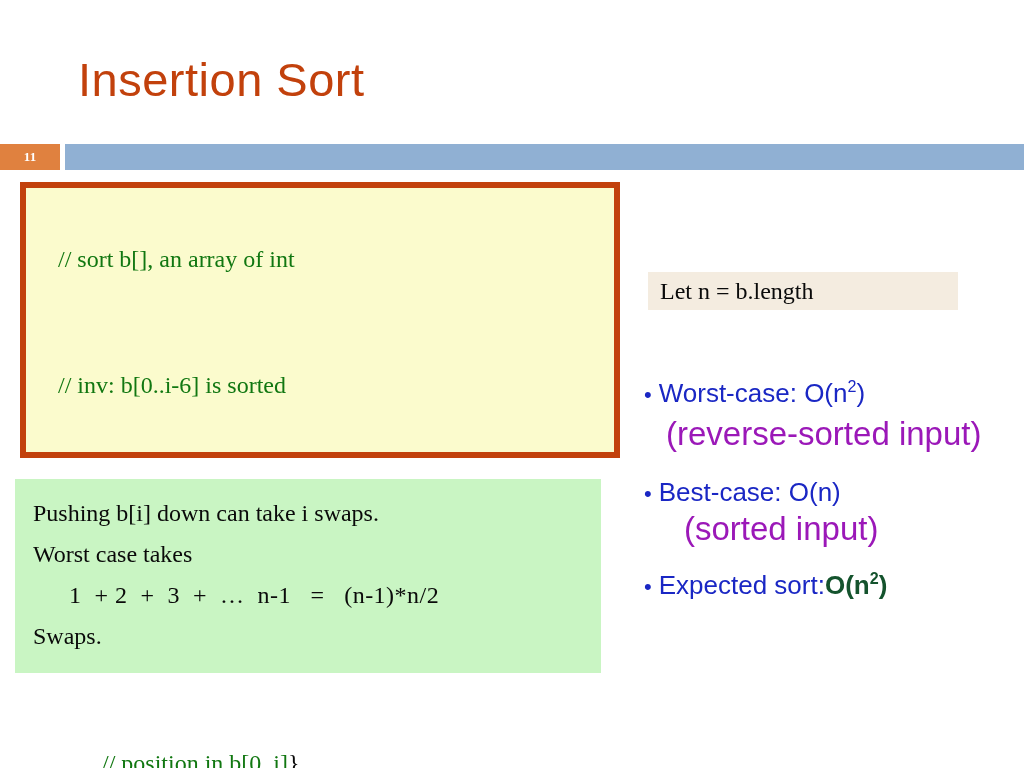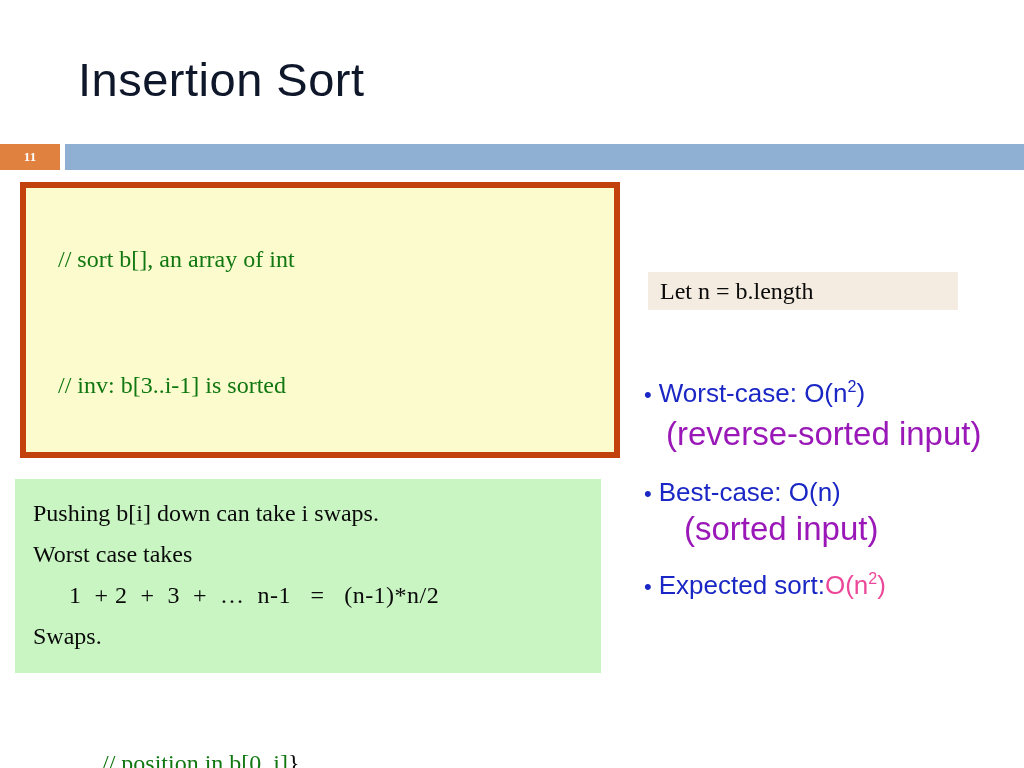--- a/index.html
+++ b/index.html
@@ -17,21 +17,21 @@
 
   
   #slide-title {
     position: absolute;
     left: 78px;
     top: 52px;
     font-family: "Liberation Sans", sans-serif;
     font-size: 47px;
     font-weight: 400;
     letter-spacing: 0.5px;
-    color: #0f172a;
+    color: #c2410c;
     white-space: nowrap;
   }
 
   
   #divider-band {
     position: absolute;
     left: 0;
     top: 144px;
     width: 1024px;
     height: 34px;
@@ -141,39 +141,39 @@
   .sub-note {
     font-size: 33px;
     color: #9b18b8;
     white-space: nowrap;
   }
   .bullet-1 { margin-top: 0; }
   .bullet-1-note { margin-top: 6px; padding-left: 22px; }
   .bullet-2 { margin-top: 24px; }
   .bullet-2-note { margin-top: 2px; padding-left: 40px; }
   .bullet-3 { margin-top: 22px; }
-  .expected-complexity { color: #ec4899; }
+  .expected-complexity { color: #14532d; font-weight: bold; }
   sup { font-size: 0.62em; vertical-align: super; line-height: 0; }
 </style>
 </head>
 <body>
 
 <div id="slide-title">Insertion Sort</div>
 
 <div id="divider-band">
   <div id="slide-number-badge">11</div>
   <div id="divider-bar"></div>
 </div>
 
 <div id="code-box">
   <div class="code-line">
     <span class="cmt">// sort b[], an array of int</span>
   </div>
   <div class="code-line">
-    <span class="cmt">// inv: b[3..i-1] is sorted</span>
+    <span class="cmt">// inv: b[0..i-6] is sorted</span>
   </div>
   <div class="code-line">
     <span>for (int i= 0; i &lt; b.length; i= i+1) {</span>
   </div>
   <div class="code-line">
     <span class="ind"></span><span class="cmt">// Push b[i] down to its sorted</span>
   </div>
   <div class="code-line">
     <span class="ind"></span><span class="cmt">// position in b[0..i]</span><span>}</span>
   </div>

